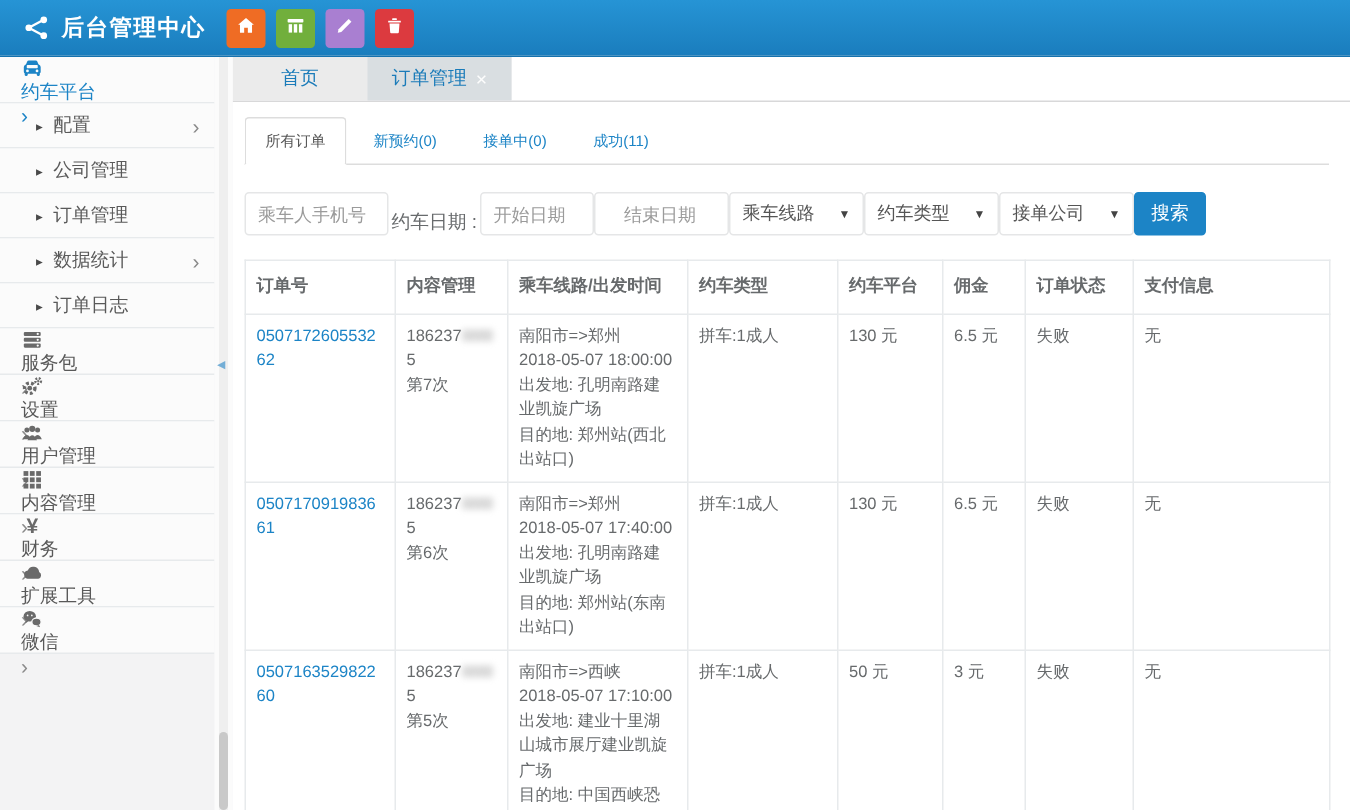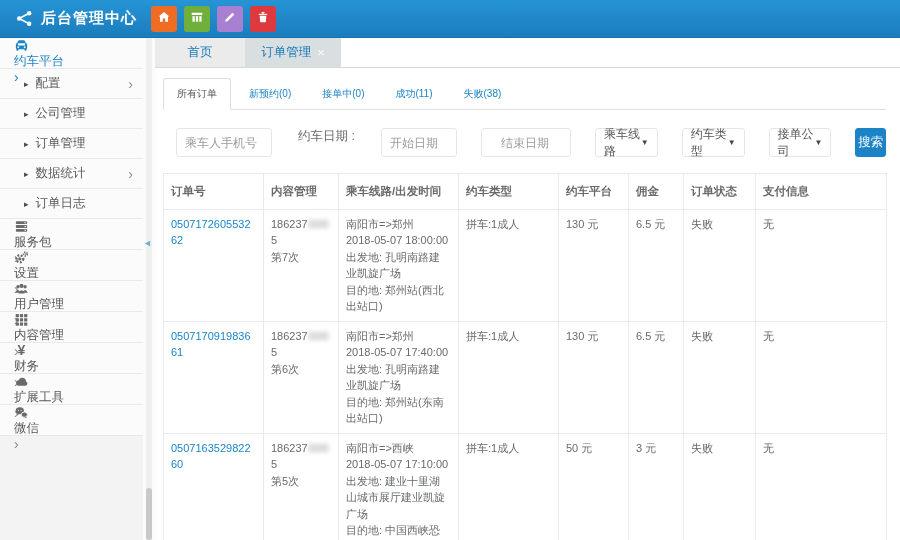--- a/index.html
+++ b/index.html
@@ -57,21 +57,21 @@
   .wtab .closex { color:#fdfdfd; font-size:13px; line-height:1; cursor:pointer; }
 
   
   .panel { padding:10px 14px 0 8px; }
   .navtabs { display:flex; border-bottom:1px solid #ddd; align-items:flex-end; }
   .ntab { padding:8px 13px; font-size:10px; color:#1c84c6; cursor:pointer; margin-right:5px; }
   .ntab.active { background:#fff; border:1px solid #ddd; border-bottom:1px solid #fff;
                  border-radius:3px 3px 0 0; color:#555; margin-bottom:-1px; }
 
   
-  .filters { display:flex; align-items:flex-start; gap:24px; margin-top:18px;margin-left:13px; }
+  .filters { display:flex; align-items:flex-end; gap:0; margin-top:18px; }
   .f-input { height:29px; border:1px solid #e5e6e7; border-radius:3px; padding:0 8px;
              font-size:12px; color:#676a6c; font-family:"Liberation Sans",sans-serif; outline:none; }
   .f-input::placeholder { color:#9b9b9b; }
   .f-label { font-size:12.5px; color:#676a6c; white-space:nowrap; margin:0 2px; }
   .f-select { height:29px; width:90px; border:1px solid #e5e6e7; border-radius:3px; background:#fff;
               display:flex; align-items:center; justify-content:space-between; padding:0 8px;
               font-size:12px; color:#555; cursor:pointer; }
   .f-select .caret { font-size:8px; color:#444; }
   .f-search { height:29px; width:48px; background:#1c84c6; border:1px solid #1c84c6; border-radius:3px;
               color:#fff; font-size:12.5px; cursor:pointer; }
@@ -279,21 +279,20 @@
         </div>
       </div>
 
       <div class="panel">
 
         <div class="navtabs">
           <div class="ntab active">所有订单</div>
           <div class="ntab">新预约(0)</div>
           <div class="ntab">接单中(0)</div>
           <div class="ntab">成功(11)</div>
-          <div class="ntab">失败(38)</div>
         </div>
 
         <div class="filters">
           <input class="f-input" style="width: 96px;" placeholder="乘车人手机号">
           <span class="f-label">约车日期 :</span>
           <input class="f-input" style="width: 76px;" placeholder="开始日期">
           <input class="f-input" style="width: 90px; padding-left: 19px;" placeholder="结束日期">
           <div class="f-select">
             <span>乘车线路</span>
             <span class="caret">▼</span>

